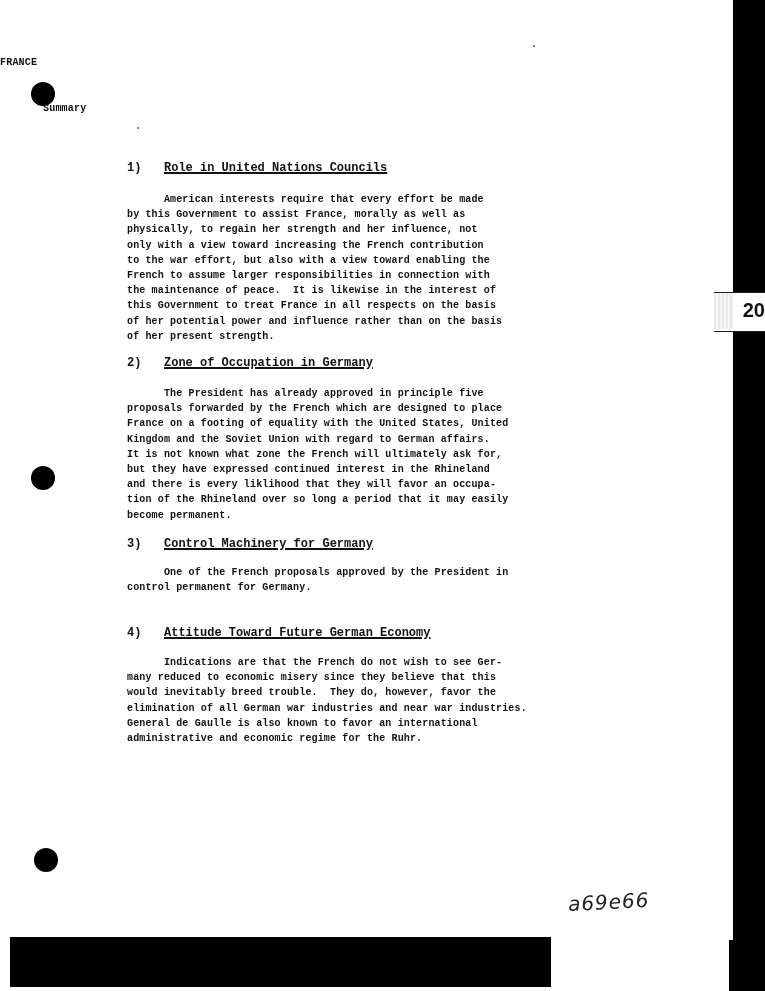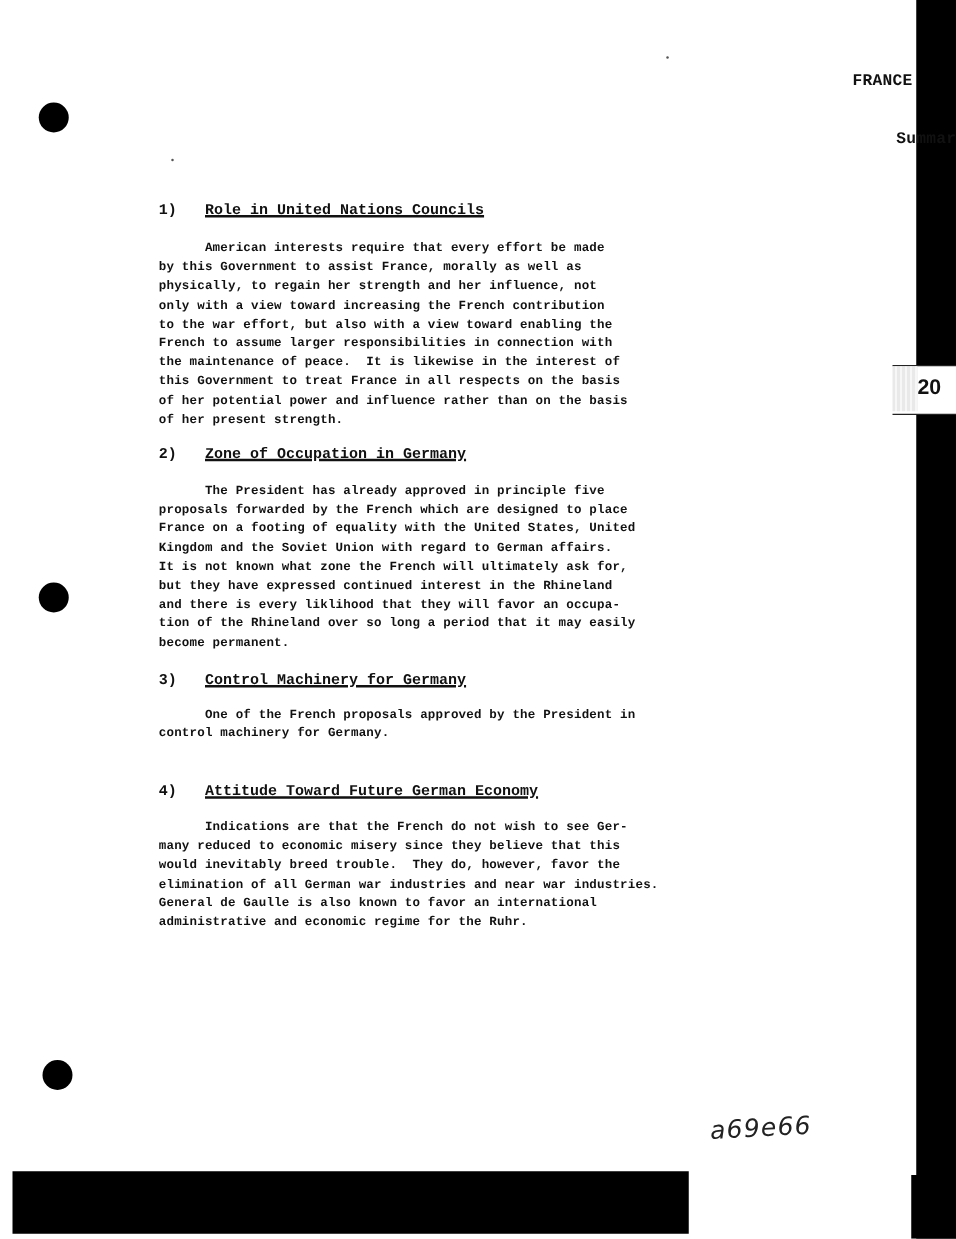--- a/index.html
+++ b/index.html
@@ -57,23 +57,23 @@
       background: repeating-linear-gradient(90deg, #e9e9e9 0 2px, #f7f7f7 2px 4px);
     }
     .page-number {
       position: absolute;
       left: 734px;
       top: 298px;
       width: 31px;
       height: 24px;
       font-family: "Liberation Sans", "DejaVu Sans", sans-serif;
       font-weight: 700;
-      font-size: 17px;
+      font-size: 20px;
       line-height: 24px;
-      text-align: left;
+      text-align: right;
       color: #111;
     }
     
     .hole {
       position: absolute;
       width: 24px;
       height: 24px;
       border-radius: 50%;
       background: #000;
     }
@@ -84,23 +84,23 @@
       top: 937px;
       width: 541px;
       height: 50px;
       background: #000;
     }
     
     .title, .subtitle {
       position: absolute;
       left: 0;
       width: 730px;
-      text-align: right;
+      text-align: left;
       font-weight: 700;
-      font-size: 13px;
+      font-size: 10px;
       text-decoration: underline;
       text-decoration-thickness: 2px;
       letter-spacing: 0.2px;
     }
     .title { top: 57px; left: 0; padding-left: 0; }
     .subtitle { top: 103px; padding-left: 43px; }
     .title span, .subtitle span { display: inline-block; }
     .section-heading {
       position: absolute;
       left: 127px;
@@ -166,21 +166,21 @@
     <span>Summary</span>
   </div>
 
   <div class="section-heading" style="top:161px;"><span class="num">1)</span><span class="head-text">Role in United Nations Councils</span></div>
   <div class="para" style="top:192px;"><div>      American interests require that every effort be made</div><div>by this Government to assist France, morally as well as</div><div>physically, to regain her strength and her influence, not</div><div>only with a view toward increasing the French contribution</div><div>to the war effort, but also with a view toward enabling the</div><div>French to assume larger responsibilities in connection with</div><div>the maintenance of peace.  It is likewise in the interest of</div><div>this Government to treat France in all respects on the basis</div><div>of her potential power and influence rather than on the basis</div><div>of her present strength.</div></div>
 
   <div class="section-heading" style="top:356px;"><span class="num">2)</span><span class="head-text">Zone of Occupation in Germany</span></div>
   <div class="para" style="top:386px;"><div>      The President has already approved in principle five</div><div>proposals forwarded by the French which are designed to place</div><div>France on a footing of equality with the United States, United</div><div>Kingdom and the Soviet Union with regard to German affairs.</div><div>It is not known what zone the French will ultimately ask for,</div><div>but they have expressed continued interest in the Rhineland</div><div>and there is every liklihood that they will favor an occupa-</div><div>tion of the Rhineland over so long a period that it may easily</div><div>become permanent.</div></div>
 
   <div class="section-heading" style="top:537px;"><span class="num">3)</span><span class="head-text">Control Machinery for Germany</span></div>
-  <div class="para" style="top:565px;"><div>      One of the French proposals approved by the President in</div><div>control machinery for Germany.</div></div>
+  <div class="para" style="top:565px;"><div>      One of the French proposals approved by the President in</div><div>control permanent for Germany.</div></div>
 
   <div class="section-heading" style="top:626px;"><span class="num">4)</span><span class="head-text">Attitude Toward Future German Economy</span></div>
   <div class="para" style="top:655px;"><div>      Indications are that the French do not wish to see Ger-</div><div>many reduced to economic misery since they believe that this</div><div>would inevitably breed trouble.  They do, however, favor the</div><div>elimination of all German war industries and near war industries.</div><div>General de Gaulle is also known to favor an international</div><div>administrative and economic regime for the Ruhr.</div></div>
 
   <div class="handwritten">a69e66</div>
 
   <div class="redaction-bar"></div>
 
   <div class="speck" style="left:137px; top:127px;"></div>
   <div class="speck" style="left:533px; top:45px;"></div>

